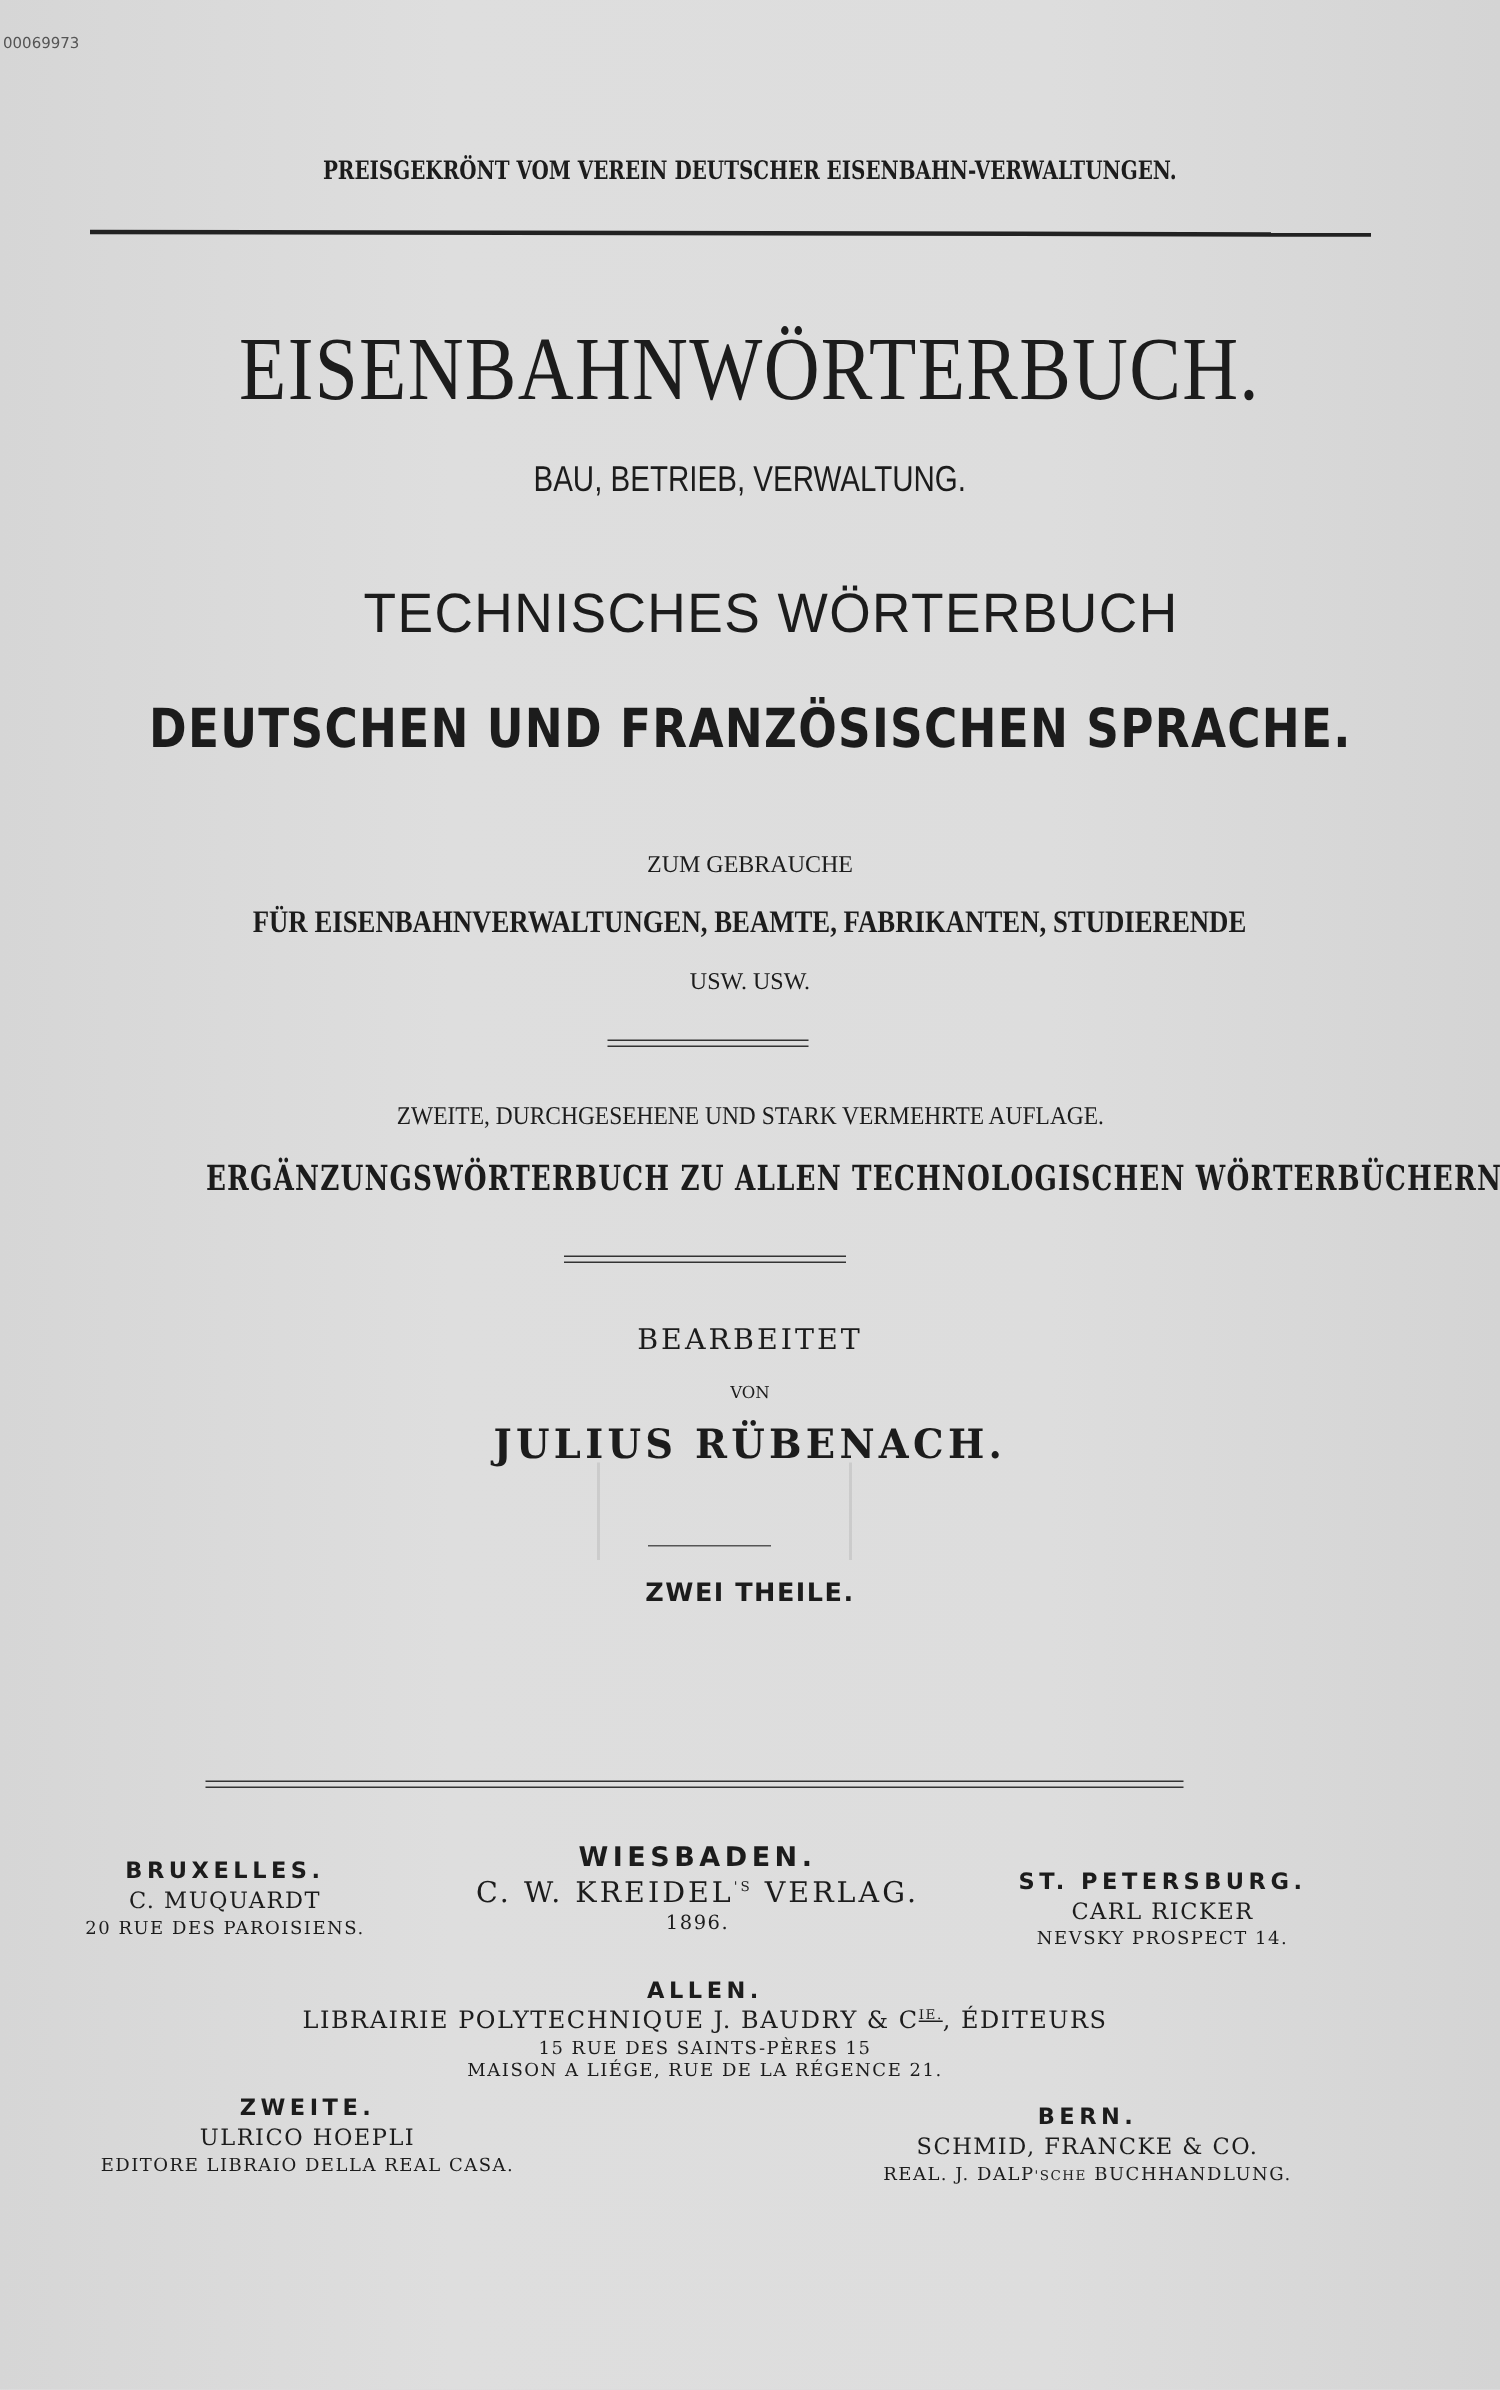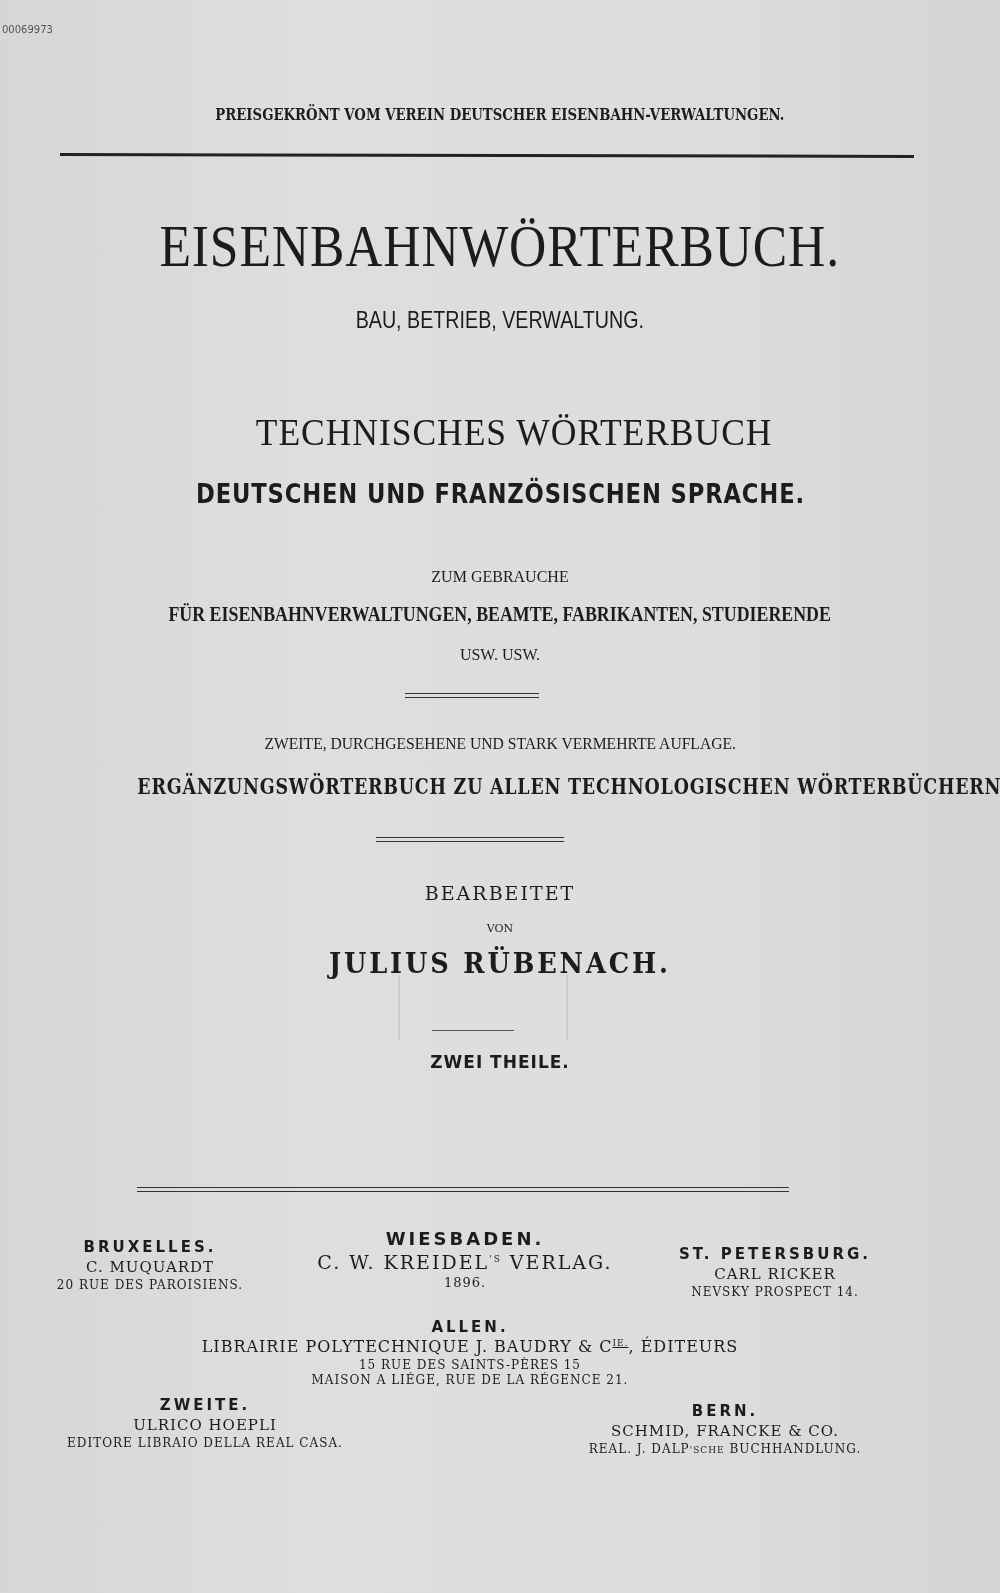--- a/index.html
+++ b/index.html
@@ -32,28 +32,28 @@
     }
     .main-title {
       top: 212px; font-family: "Liberation Serif", serif; font-size: 60px; letter-spacing: 1px;
     }
     .main-title span { transform: scaleX(0.86); }
     .subtitle-bau {
       top: 306px; font-family: "Liberation Sans", sans-serif; font-size: 24px;
     }
     .subtitle-bau span { transform: scaleX(0.82); }
     .tech-title {
-      top: 411px; font-family: Liberation Serif, serif; font-size: 37px; letter-spacing: 1px; padding-left: 28px;
+      top: 388px; font-family: Liberation Sans, sans-serif; font-size: 37px; letter-spacing: 1px; padding-left: 28px;
     }
     .tech-title span { transform: scaleX(0.96); }
     .der {
       top: 458px; font-family: "Liberation Serif", serif; font-size: 14px;
     }
     .sprache {
-      top: 478px; font-family: "DejaVu Sans", sans-serif; font-weight: bold; font-size: 27px; letter-spacing: 1px;
+      top: 466px; font-family: "DejaVu Sans", sans-serif; font-weight: bold; font-size: 36px; letter-spacing: 1px;
     }
     .sprache span { transform: scaleX(0.84); }
     .zum {
       top: 568px; font-family: "Liberation Serif", serif; font-size: 16px;
     }
     .fuer {
       top: 602px; font-family: "Liberation Serif", serif; font-size: 21px; font-weight: bold;
     }
     .fuer span { transform: scaleX(0.85); }
     .usw {

